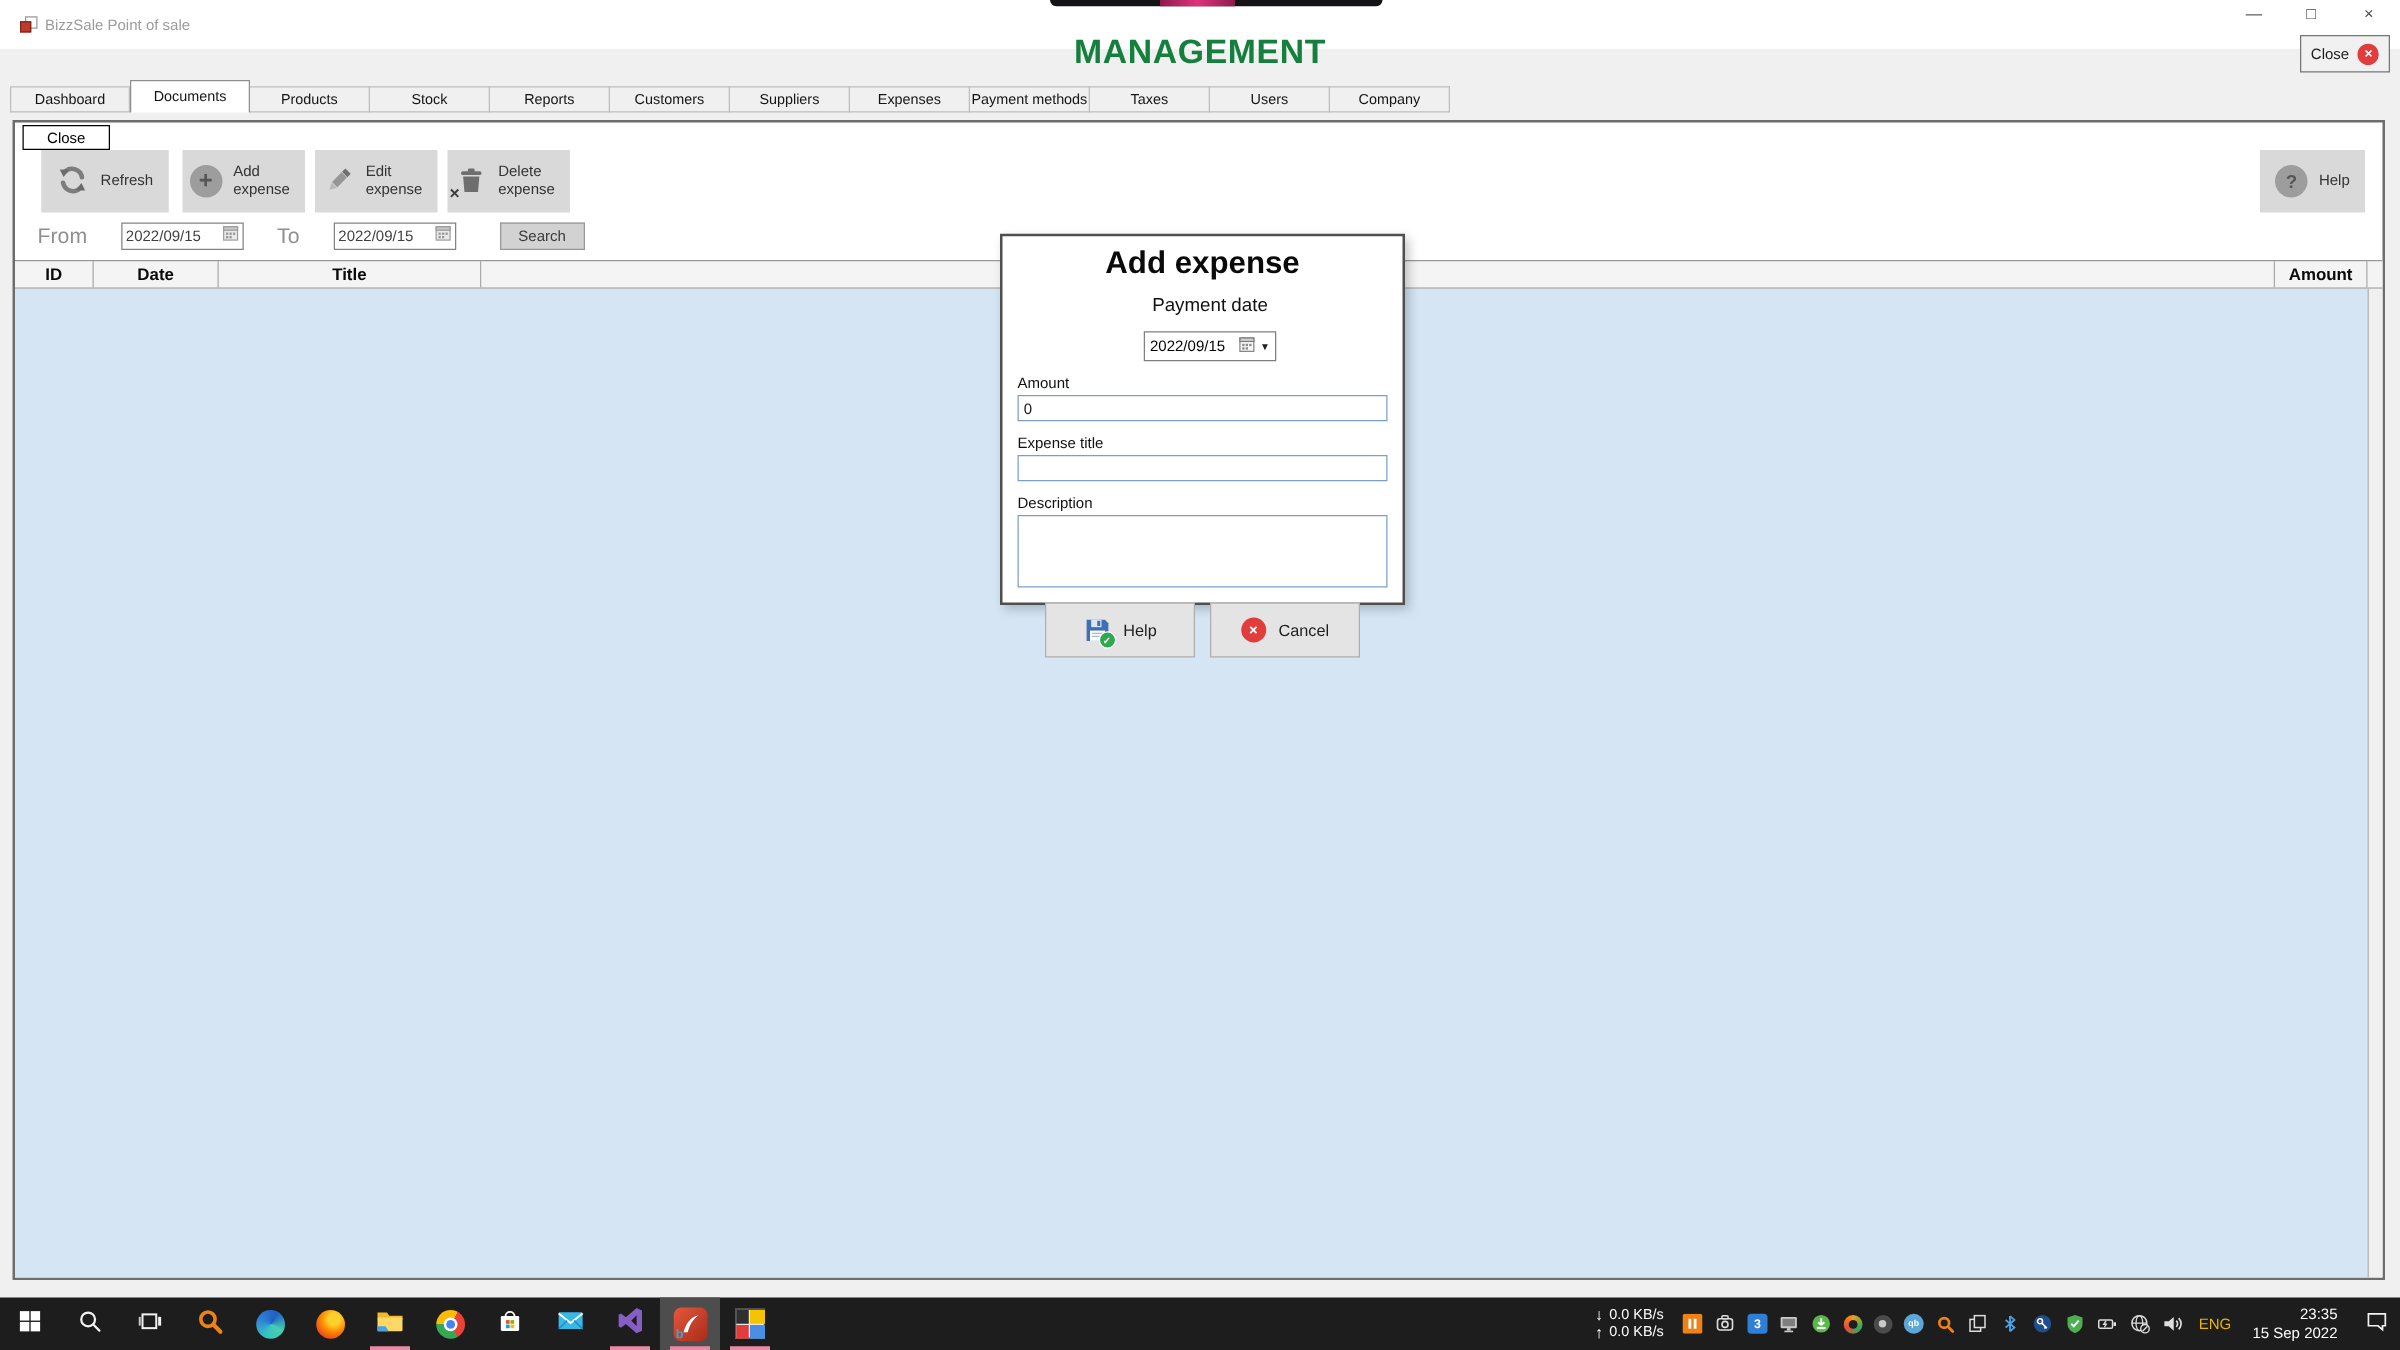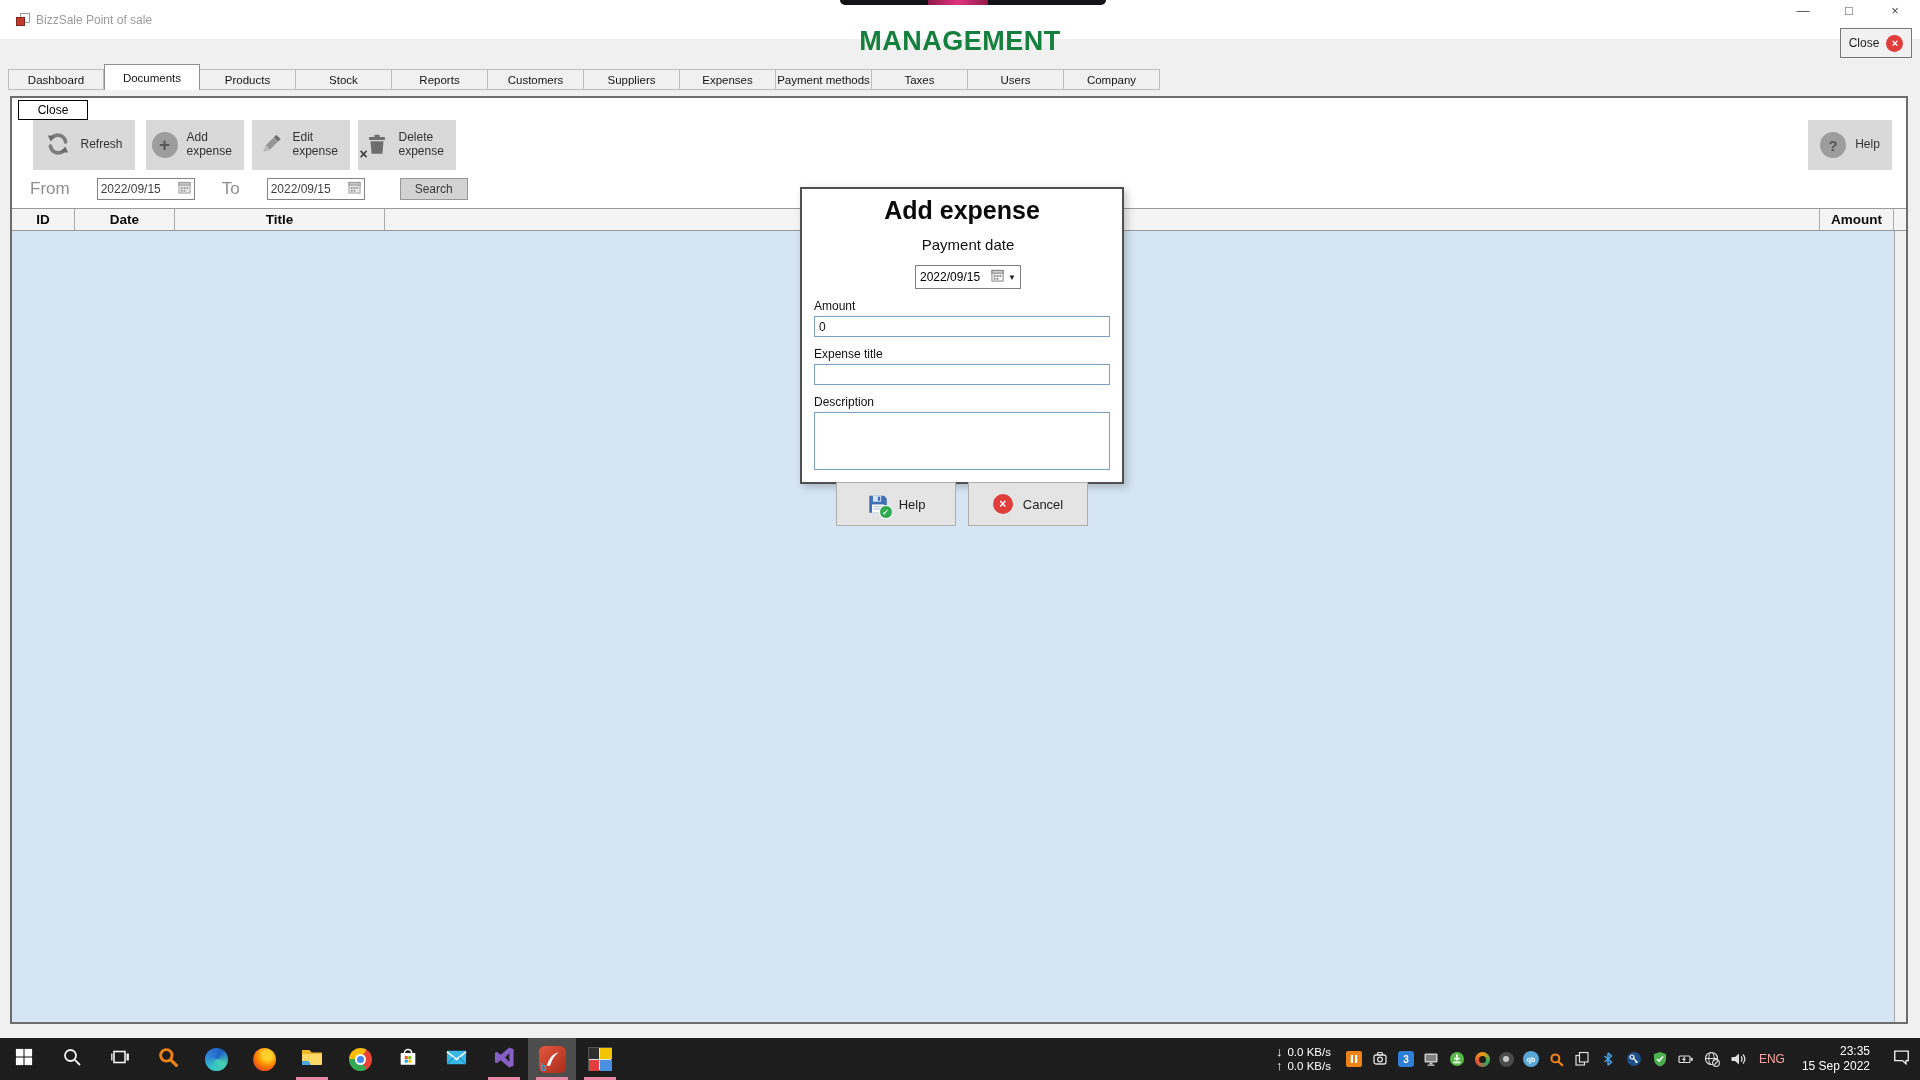--- a/index.html
+++ b/index.html
@@ -133,21 +133,21 @@
   .tray-ico{width:17px;height:17px;display:flex;align-items:center;justify-content:center;flex:none;}
   .badge-sq{width:16px;height:16px;border-radius:3px;display:flex;align-items:center;justify-content:center;
             color:#fff;font-size:10px;font-weight:bold;}
   .qb{width:16px;height:16px;border-radius:50%;background:#5aa7d8;color:#fff;font-size:7px;
       font-weight:bold;display:flex;align-items:center;justify-content:center;}
   .media-ring{width:15px;height:15px;border-radius:50%;position:relative;
       background:conic-gradient(#f39c12,#27ae60,#e74c3c,#f39c12);}
   .media-ring span{position:absolute;inset:4px;border-radius:50%;background:#1d1d1d;}
   .dot-ico{width:15px;height:15px;border-radius:50%;background:#4b4b4b;position:relative;}
   .dot-ico span{position:absolute;inset:4.5px;border-radius:50%;background:#c9c9c9;}
-  .lang{color:#fca5a5;font-size:12px;padding:0 3px;}
+  .lang{color:#eab308;font-size:12px;padding:0 3px;}
   .clock{color:#fff;font-size:12px;text-align:right;line-height:15px;padding:0 5px;}
   .notif{width:34px;display:flex;align-items:center;justify-content:center;flex:none;}
 </style>
 </head>
 <body>
 
 <div class="screen">
 
   <div class="titlebar">
     <span class="app-ico">

